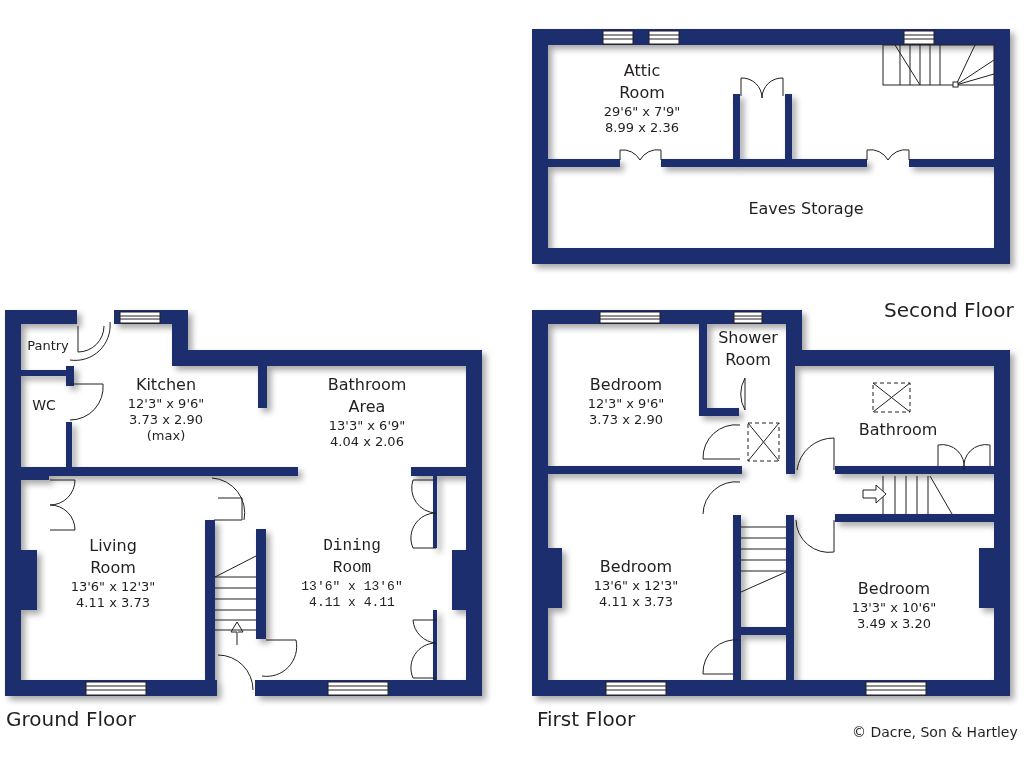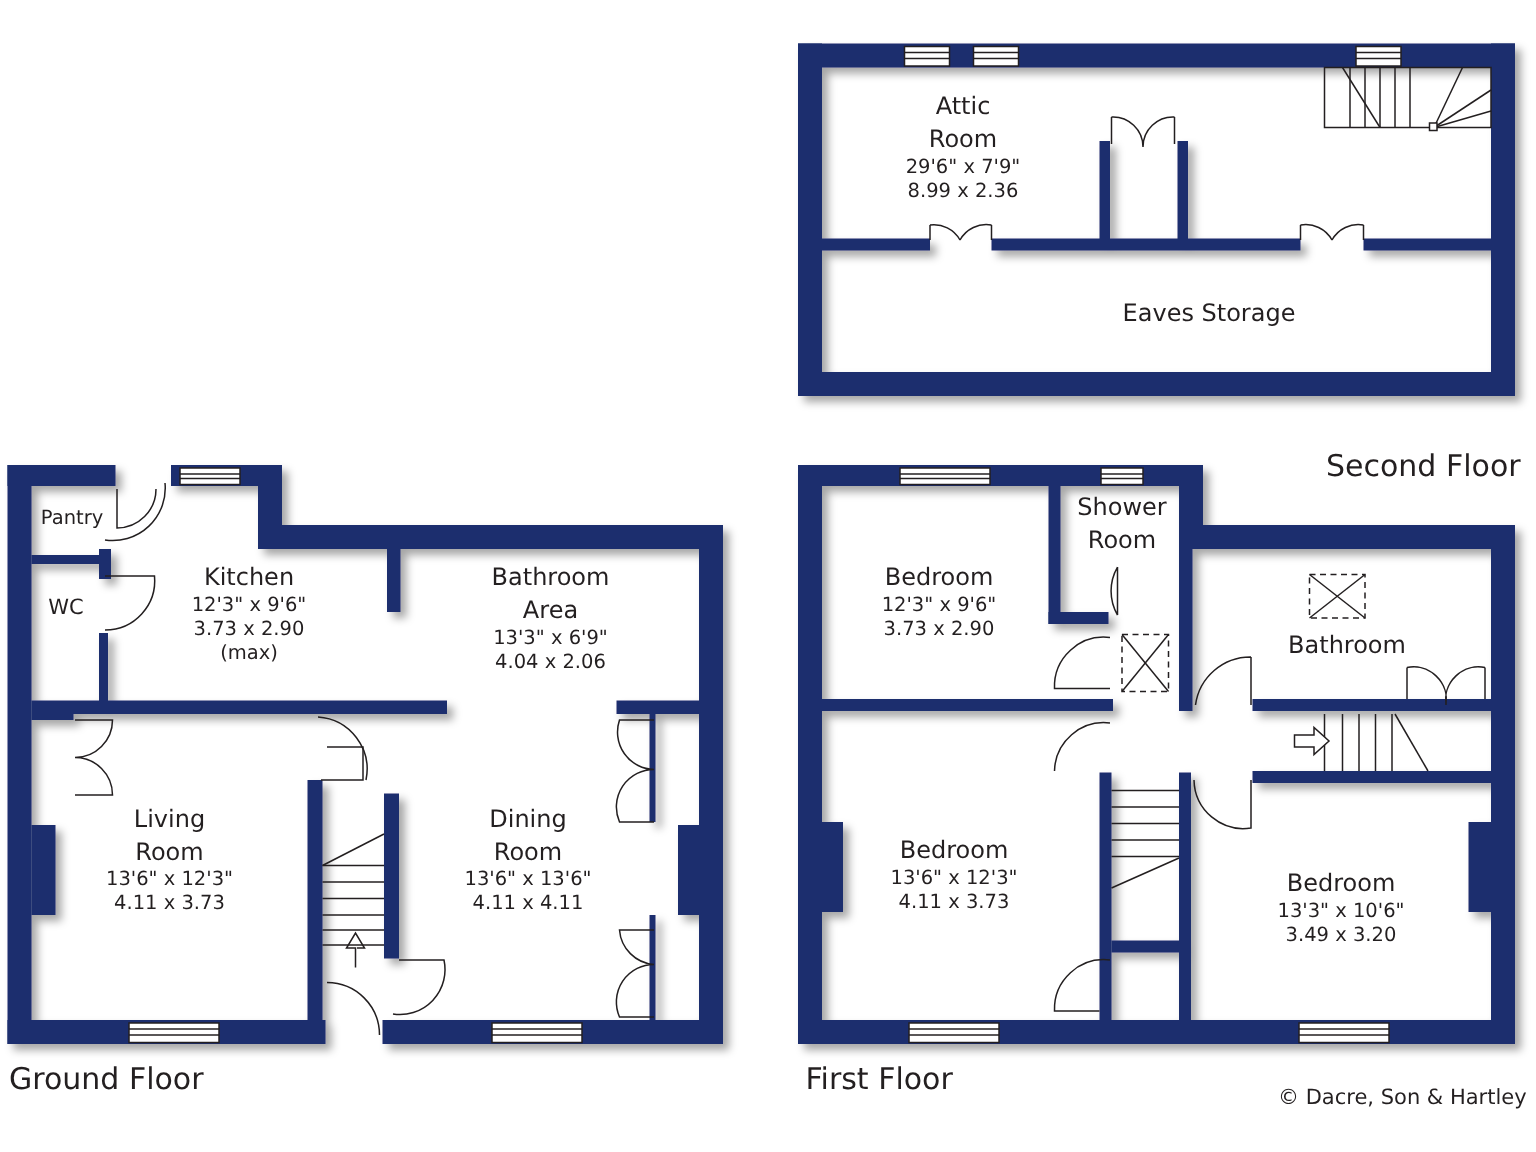--- a/index.html
+++ b/index.html
@@ -225,21 +225,21 @@
   <div class="rn">Area</div>
   <div class="dim">13'3"  x   6'9"</div>
   <div class="dim">4.04  x   2.06</div>
 </div>
 <div class="lbl" style="left:113px;top:535px;">
   <div class="rn">Living</div>
   <div class="rn">Room</div>
   <div class="dim">13'6"  x  12'3"</div>
   <div class="dim">4.11  x   3.73</div>
 </div>
-<div class="lbl" style="left:352px;top:535px;">
+<div class="lbl" style="left:352px;top:535px;font-family:Liberation Mono, monospace;">
   <div class="rn">Dining</div>
   <div class="rn">Room</div>
   <div class="dim">13'6"  x  13'6"</div>
   <div class="dim">4.11  x   4.11</div>
 </div>
 <div class="floor" style="left:6px;top:707px;">Ground Floor</div>
 
 <div class="lbl" style="left:626px;top:374px;">
   <div class="rn">Bedroom</div>
   <div class="dim">12'3"  x   9'6"</div>

